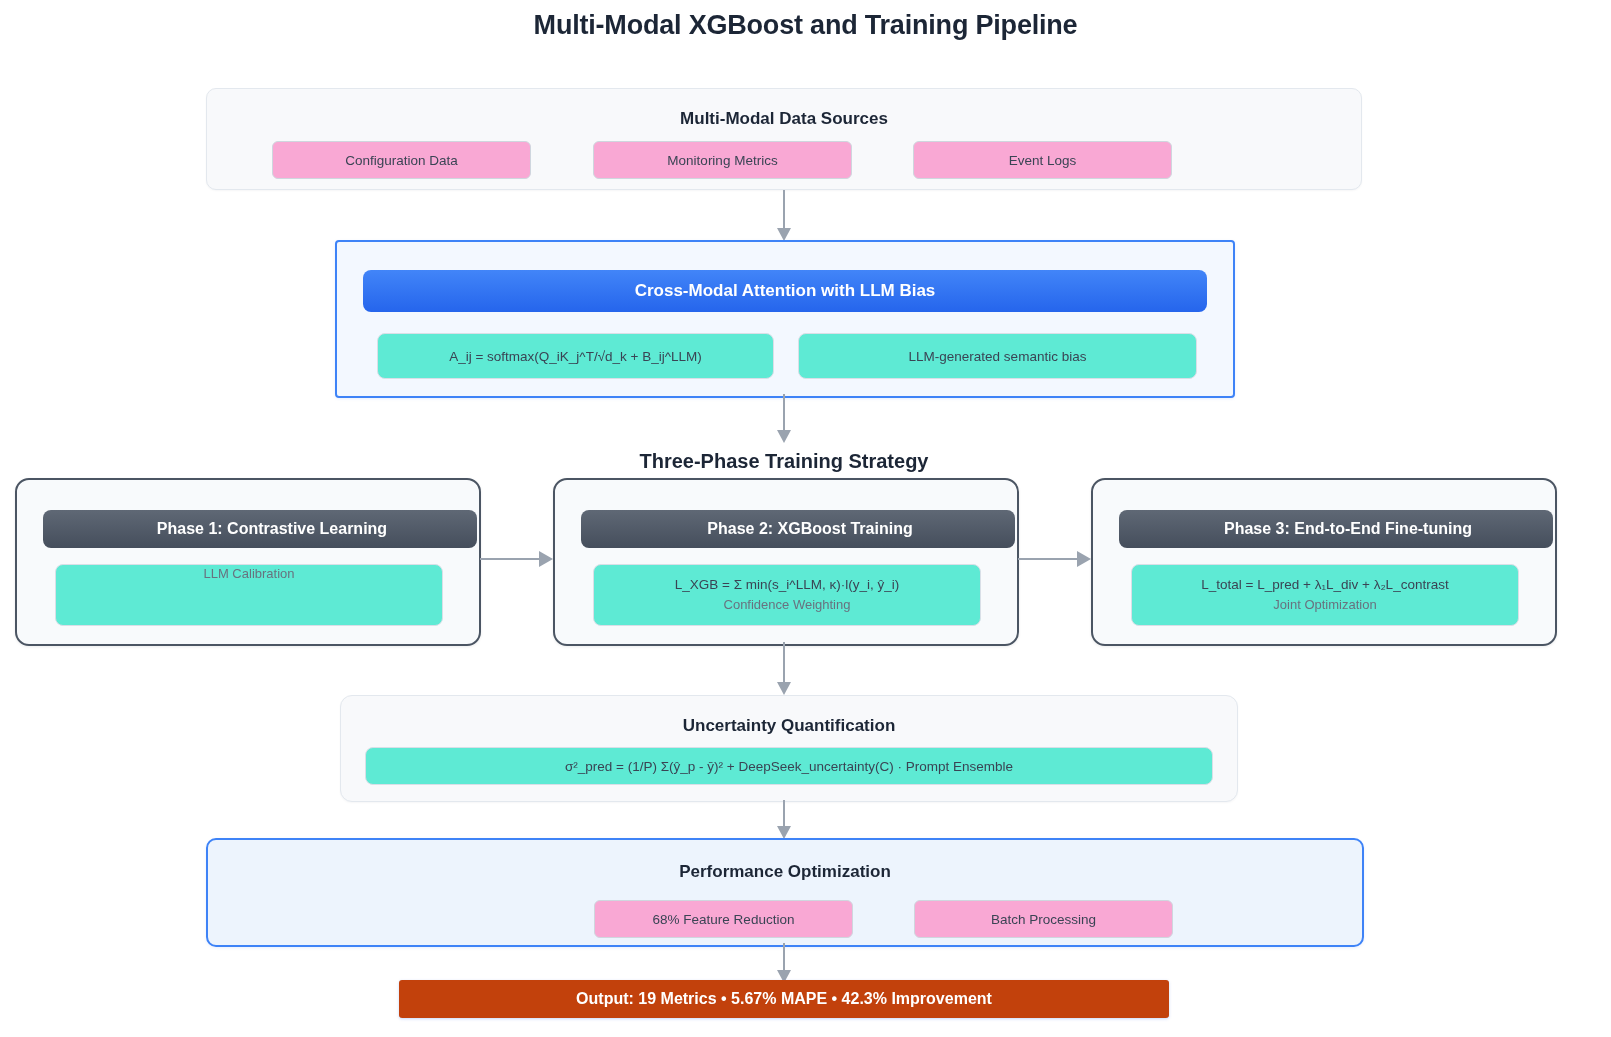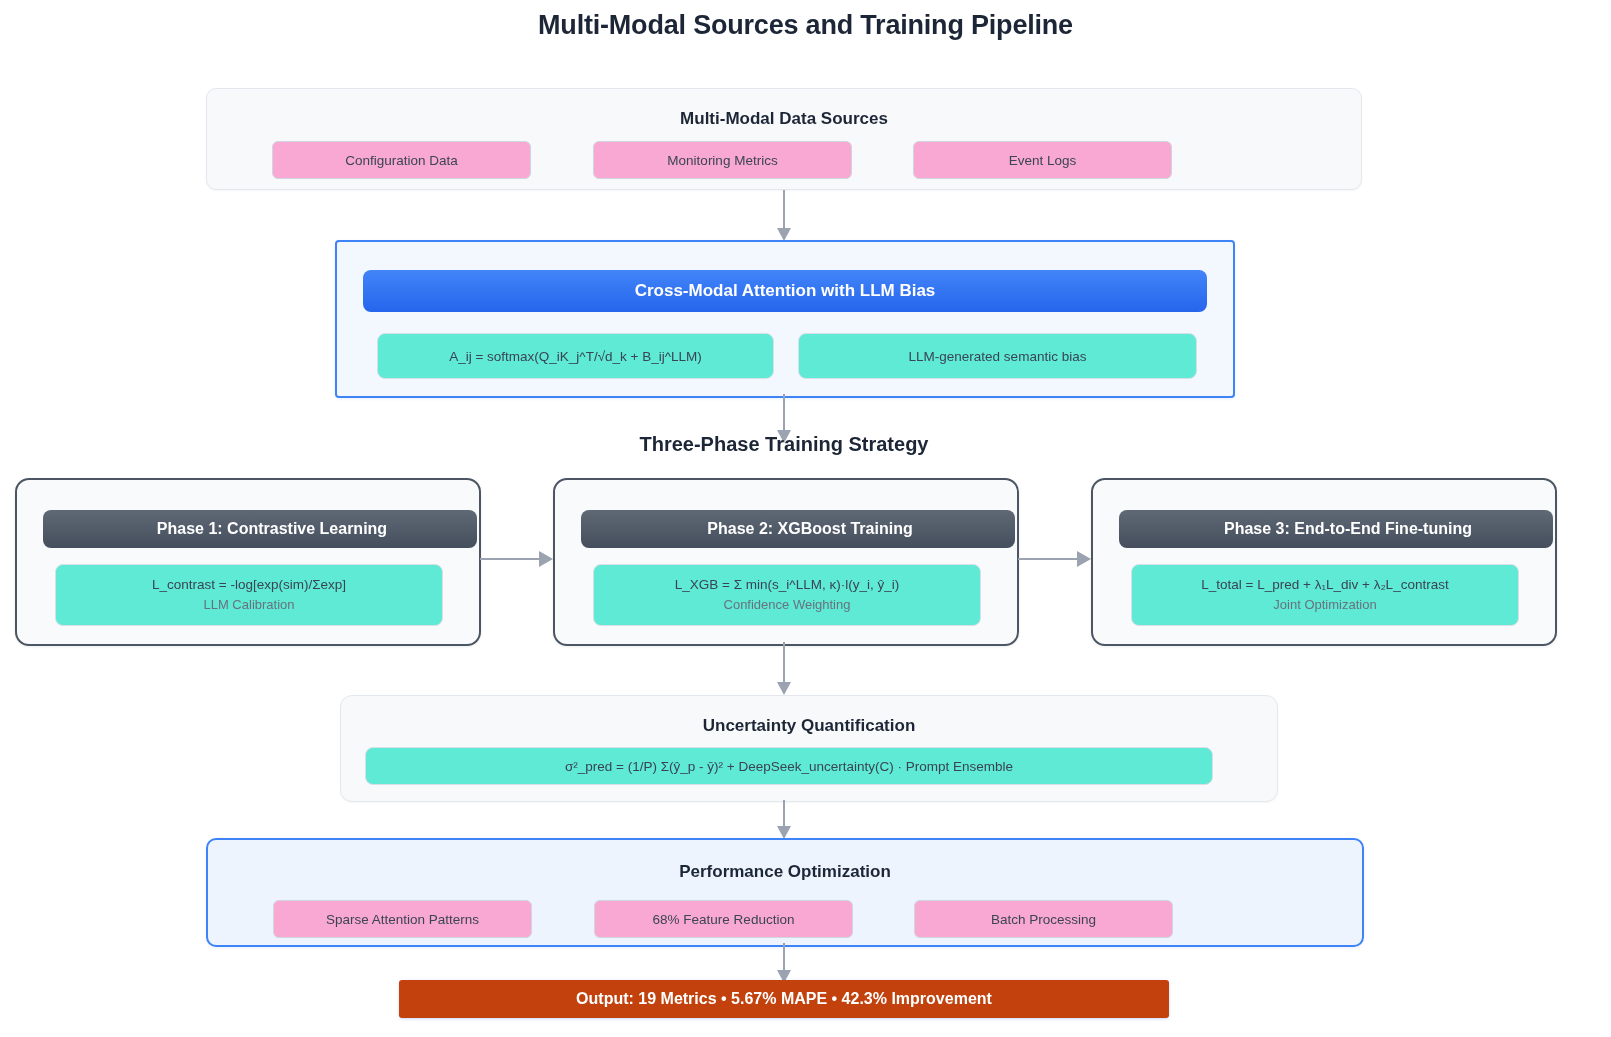--- a/index.html
+++ b/index.html
@@ -37,47 +37,46 @@
   .h-shaft{height:2px;background:#9aa3af;}
   .h-head{width:0;height:0;border-top:8px solid transparent;border-bottom:8px solid transparent;border-left:14px solid #9aa3af;}
 
   .out-pill{background:#c2410c;border-radius:3px;color:#ffffff;font-size:16px;font-weight:700;box-shadow:0 1px 3px rgba(37,99,235,0.25);}
 </style>
 </head>
 <body>
 
 <div id="canvas">
 
-  <div class="abs page-title">Multi-Modal Sources and Training Pipeline</div>
+  <div class="abs page-title">Multi-Modal XGBoost and Training Pipeline</div>
 
   <div class="abs soft-box" style="left:206px;top:88px;width:1154px;height:100px;">
     <div class="abs box-title" style="top:20px;left:0;">Multi-Modal Data Sources</div>
     <div class="abs white-chip center-text" style="left:65px;top:52px;width:257px;height:36px;">Configuration Data</div>
     <div class="abs white-chip center-text" style="left:386px;top:52px;width:257px;height:36px;">Monitoring Metrics</div>
     <div class="abs white-chip center-text" style="left:706px;top:52px;width:257px;height:36px;">Event Logs</div>
   </div>
 
   <div class="abs v-shaft" style="left:783px;top:190px;height:38px;"></div>
   <div class="abs v-head" style="left:777px;top:228px;"></div>
 
   <div class="abs blue-box" style="left:335px;top:240px;width:896px;height:154px;">
     <div class="abs blue-header center-text" style="left:26px;top:28px;width:844px;height:42px;">Cross-Modal Attention with LLM Bias</div>
     <div class="abs formula-chip center-text" style="left:40px;top:91px;width:395px;height:44px;">A_ij = softmax(Q_iK_j^T/√d_k + B_ij^LLM)</div>
     <div class="abs formula-chip center-text" style="left:461px;top:91px;width:397px;height:44px;">LLM-generated semantic bias</div>
   </div>
 
   <div class="abs v-shaft" style="left:783px;top:394px;height:36px;"></div>
   <div class="abs v-head" style="left:777px;top:430px;"></div>
 
-  <div class="abs section-heading" style="left:0;top:433px;width:1568px;">Three-Phase Training Strategy</div>
+  <div class="abs section-heading" style="left:0;top:450px;width:1568px;">Three-Phase Training Strategy</div>
 
   <div class="abs phase-box" style="left:15px;top:478px;width:462px;height:164px;">
     <div class="abs slate-header center-text" style="left:26px;top:30px;width:410px;height:38px;">Phase 1: Contrastive Learning</div>
     <div class="abs formula-chip" style="left:38px;top:84px;width:386px;height:60px;">
-      <div class="formula-line" style="margin-top:10px;">L_contrast = -log[exp(sim)/Σexp]</div>
       <div class="sub-label">LLM Calibration</div>
     </div>
   </div>
 
   <div class="abs h-shaft" style="left:480px;top:558px;width:59px;"></div>
   <div class="abs h-head" style="left:539px;top:551px;"></div>
 
   <div class="abs phase-box" style="left:553px;top:478px;width:462px;height:164px;">
     <div class="abs slate-header center-text" style="left:26px;top:30px;width:410px;height:38px;">Phase 2: XGBoost Training</div>
     <div class="abs formula-chip" style="left:38px;top:84px;width:386px;height:60px;">
@@ -93,31 +92,30 @@
     <div class="abs slate-header center-text" style="left:26px;top:30px;width:410px;height:38px;">Phase 3: End-to-End Fine-tuning</div>
     <div class="abs formula-chip" style="left:38px;top:84px;width:386px;height:60px;">
       <div class="formula-line" style="margin-top:10px;">L_total = L_pred + λ₁L_div + λ₂L_contrast</div>
       <div class="sub-label">Joint Optimization</div>
     </div>
   </div>
 
   <div class="abs v-shaft" style="left:783px;top:642px;height:40px;"></div>
   <div class="abs v-head" style="left:777px;top:682px;"></div>
 
-  <div class="abs soft-box" style="left:340px;top:695px;width:896px;height:105px;border-radius:12px;padding-left:40px;">
+  <div class="abs soft-box" style="left:340px;top:695px;width:896px;height:105px;border-radius:12px;">
     <div class="abs box-title" style="top:20px;left:0;">Uncertainty Quantification</div>
     <div class="abs formula-chip center-text" style="left:24px;top:51px;width:846px;height:36px;">σ²_pred = (1/P) Σ(ŷ_p - ȳ)² + DeepSeek_uncertainty(C) · Prompt Ensemble</div>
   </div>
 
   <div class="abs v-shaft" style="left:783px;top:800px;height:26px;"></div>
   <div class="abs v-head" style="left:777px;top:826px;"></div>
 
   <div class="abs blue-box" style="left:206px;top:838px;width:1154px;height:105px;border-radius:10px;background:#edf4fd;">
     <div class="abs box-title" style="top:22px;left:0;">Performance Optimization</div>
-    <div class="abs white-chip center-text" style="left:65px;top:60px;width:257px;height:36px;">Sparse Attention Patterns</div>
     <div class="abs white-chip center-text" style="left:386px;top:60px;width:257px;height:36px;">68% Feature Reduction</div>
     <div class="abs white-chip center-text" style="left:706px;top:60px;width:257px;height:36px;">Batch Processing</div>
   </div>
 
   <div class="abs v-shaft" style="left:783px;top:943px;height:27px;"></div>
   <div class="abs v-head" style="left:777px;top:970px;"></div>
 
   <div class="abs out-pill center-text" style="left:399px;top:980px;width:770px;height:38px;">Output: 19 Metrics • 5.67% MAPE • 42.3% Improvement</div>
 
 </div>

